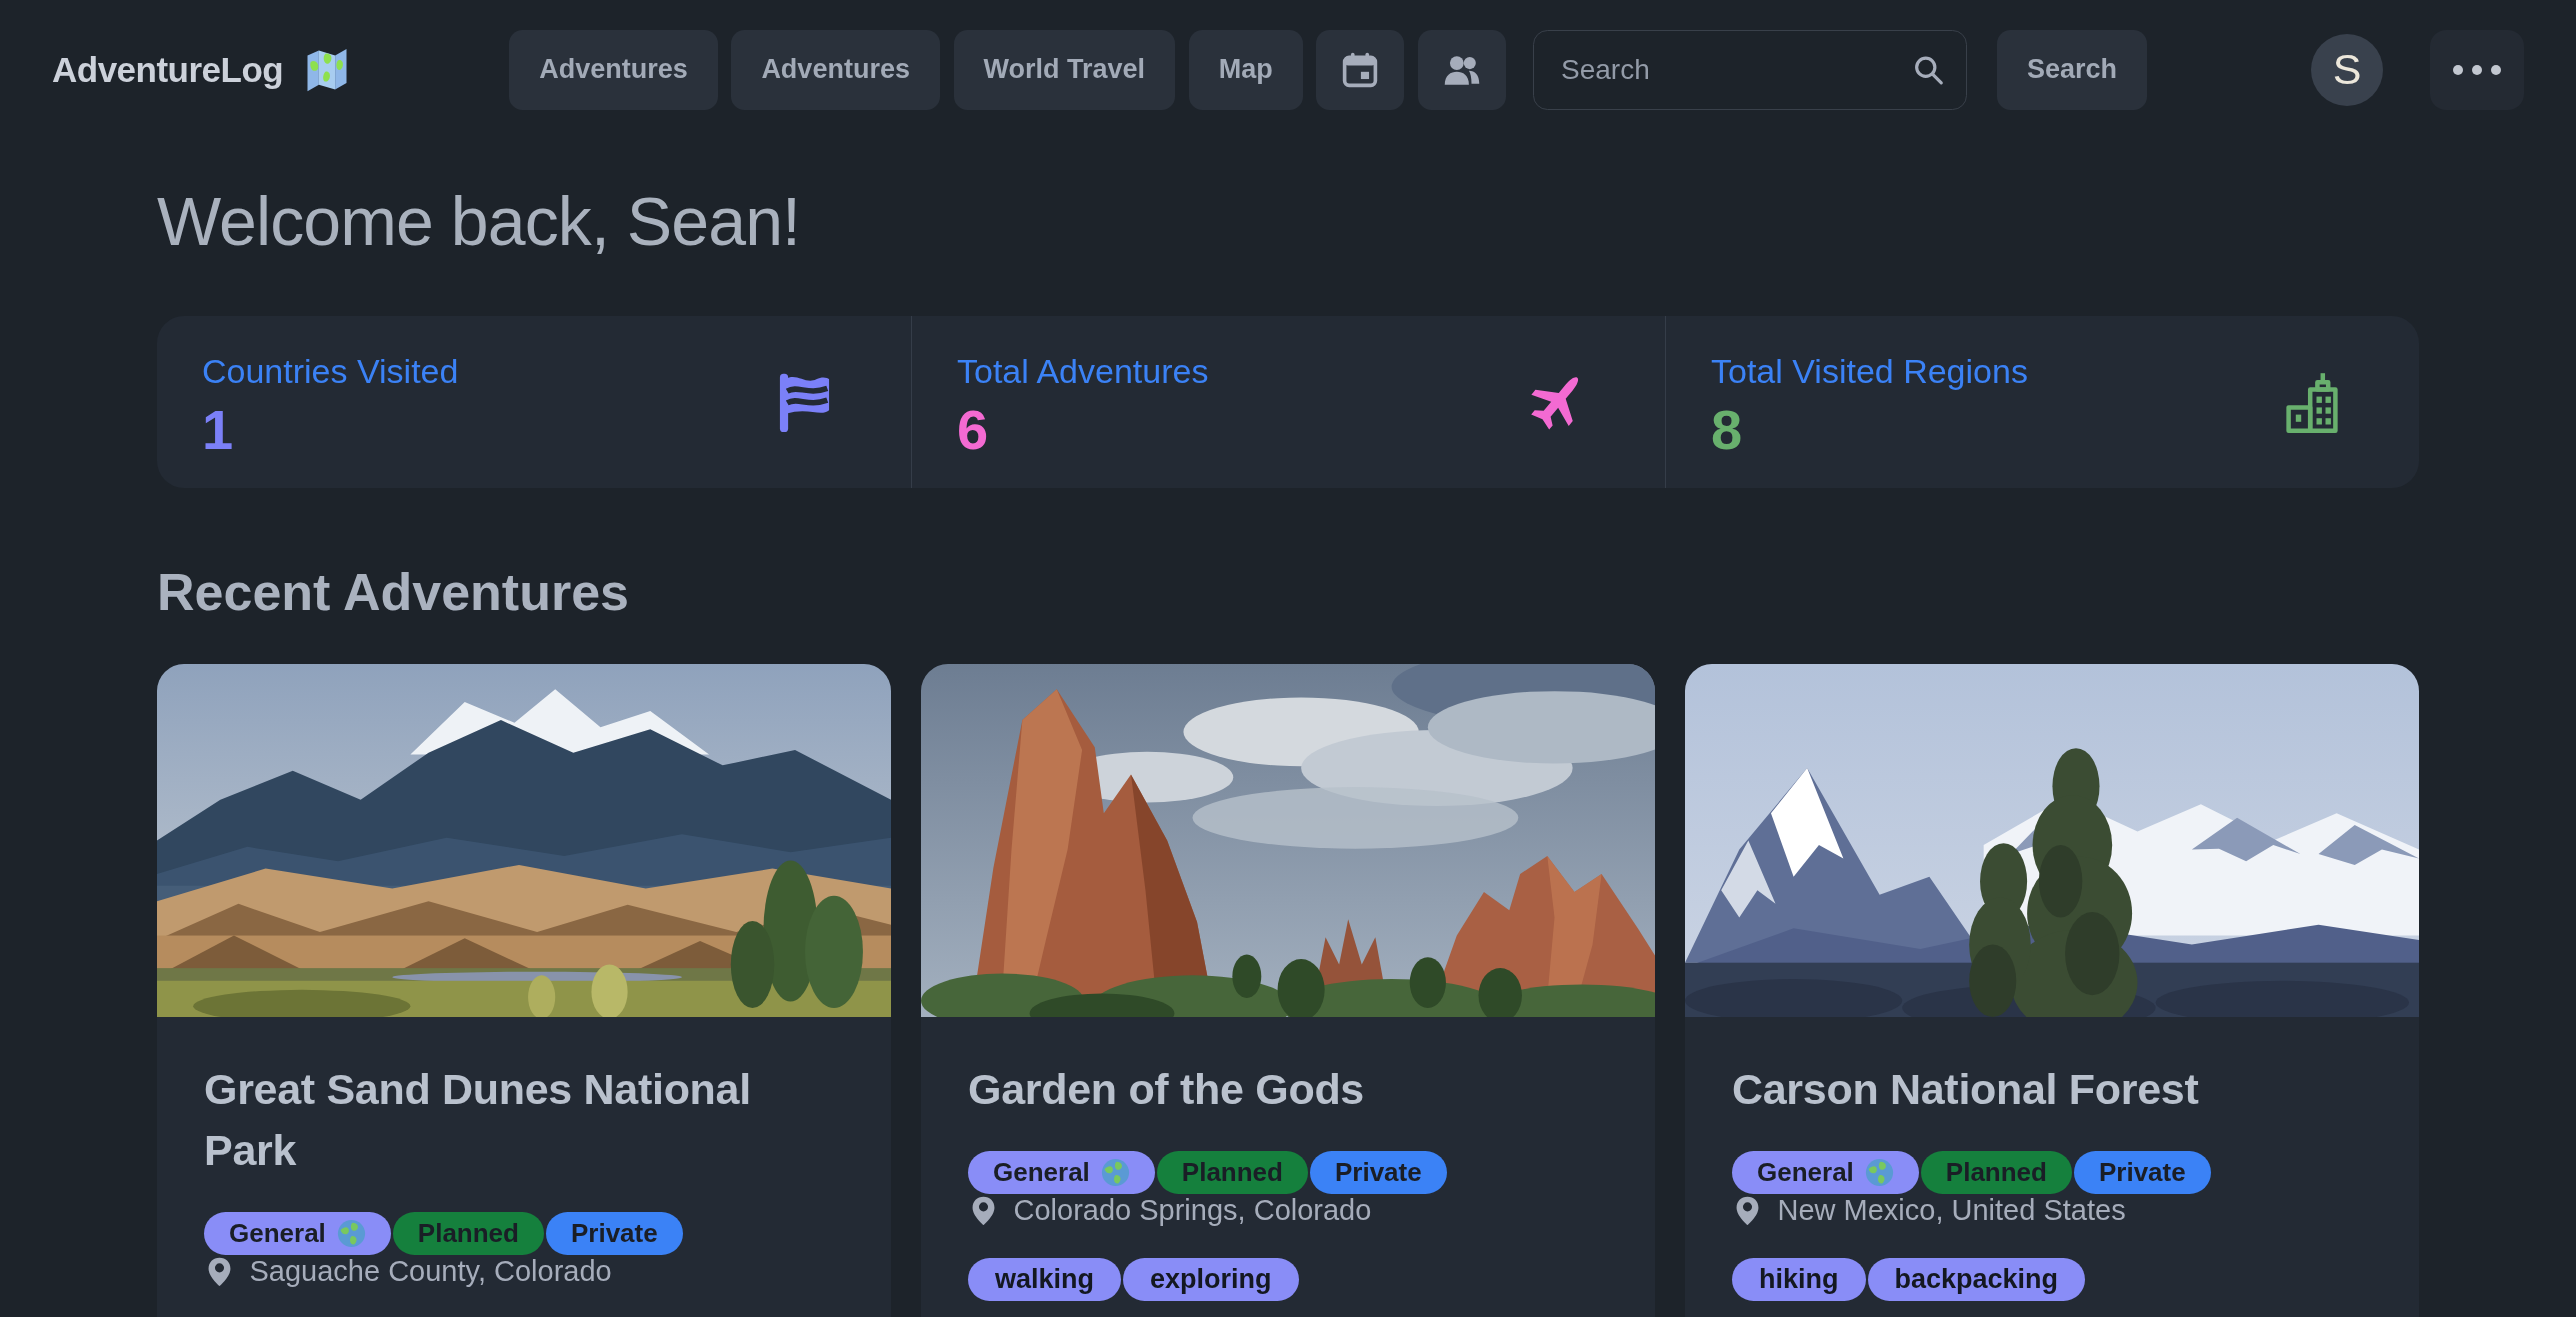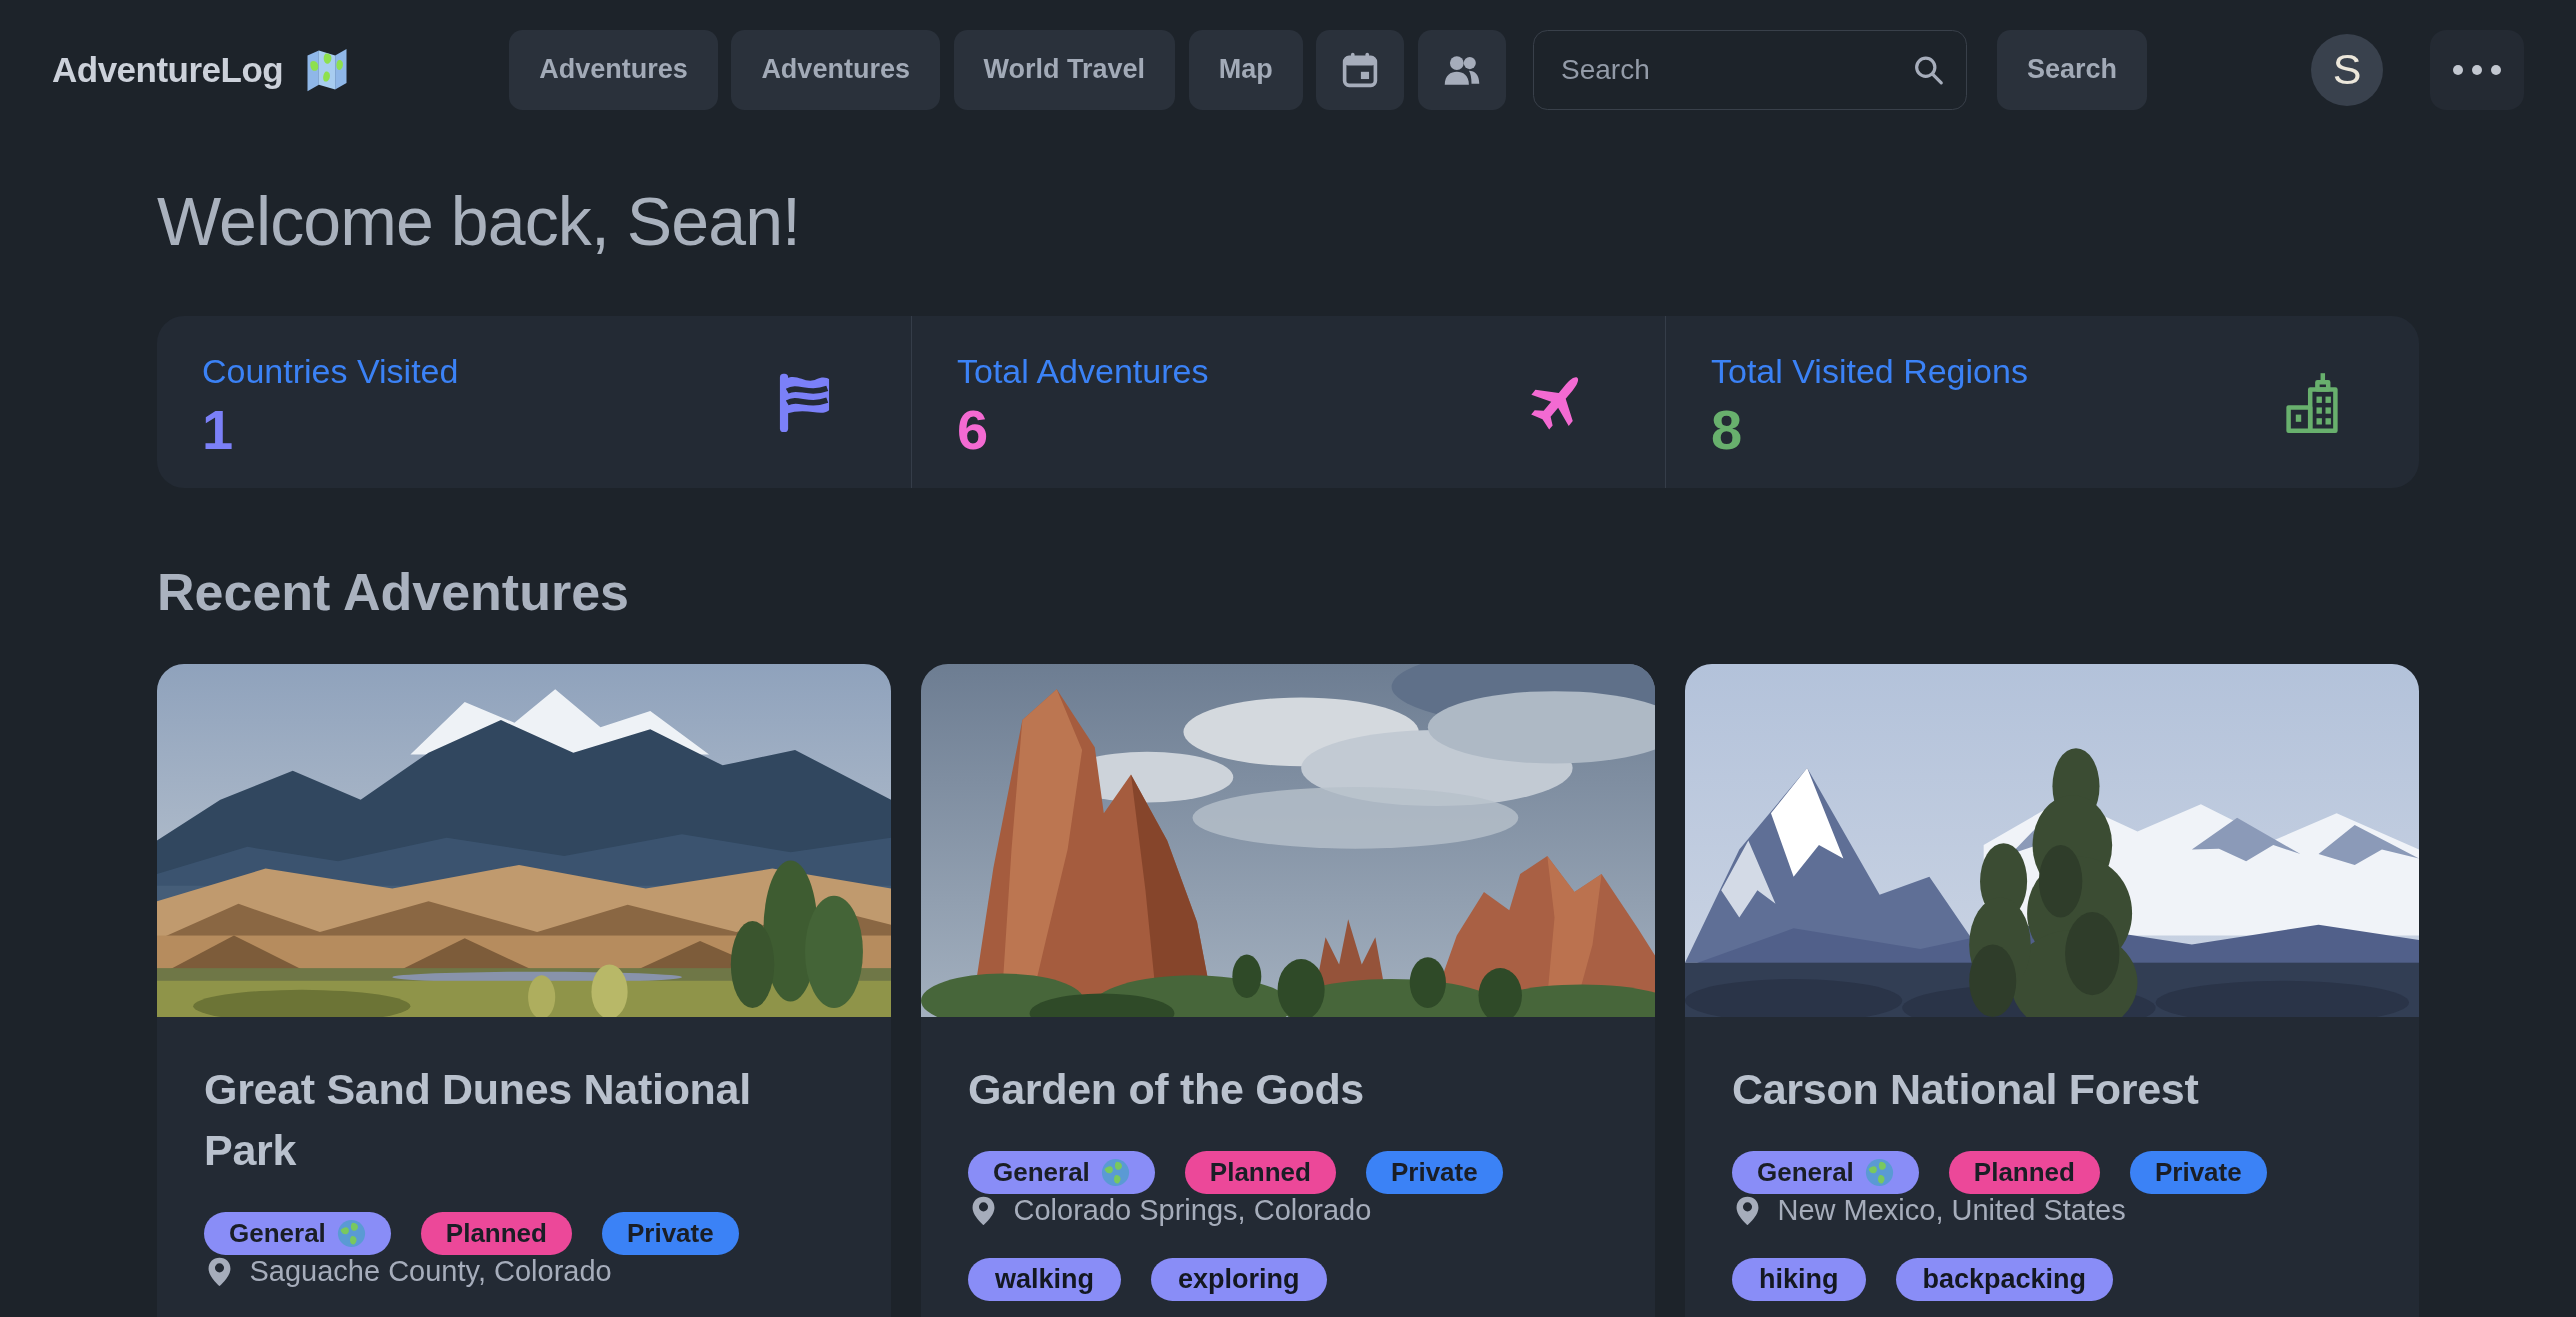--- a/index.html
+++ b/index.html
@@ -63,29 +63,29 @@
   .stat-icon { position:absolute; right:71px; top:50%; transform:translateY(-50%); }
 
   .recent-heading { margin-top:74px; font-size:52px; font-weight:600; color:#aab2bf; }
 
   .cards { margin-top:42px; display:grid; grid-template-columns:1fr 1fr 1fr; gap:30px; }
   .card { background:#232a34; border-radius:27px; overflow:hidden; height:797px; cursor:pointer; }
   .card-figure { height:353px; overflow:hidden; }
   .card-figure svg { display:block; width:100%; height:100%; }
   .card-body { padding:42px 47px; }
   .card-title { font-size:43px; font-weight:600; color:#b9c1cd; line-height:1.42; letter-spacing:-0.3px; }
-  .badge-row, .tag-row { display:flex; flex-wrap:wrap; gap:30px; align-items:flex-end; }
+  .badge-row, .tag-row { display:flex; flex-wrap:wrap; gap:2px; align-items:flex-end; }
   .badge-row { margin-top:31px; }
   .badge {
     height:43px; display:inline-flex; align-items:center; gap:11px;
     padding:0 25px; border-radius:22px; font-size:26px; font-weight:600; color:#1a1e26;
   }
   .badge .globe { width:29px; height:29px; }
   .badge-primary   { background:#898df7; }
-  .badge-success   { background:#ec4899; }
+  .badge-success   { background:#15803d; }
   .badge-secondary { background:#3b82f6; }
   .loc-row { display:flex; align-items:center; gap:14.5px; }
   .loc-text { font-size:29px; color:#a6adbb; }
   .pin { width:31px; height:31px; flex:none; }
   .tag-row { margin-top:31px; }
   .tag {
     height:43px; display:inline-flex; align-items:center; padding:0 27px;
     border-radius:22px; background:#898df7; font-size:27px; font-weight:700; color:#141821;
   }
 </style>

